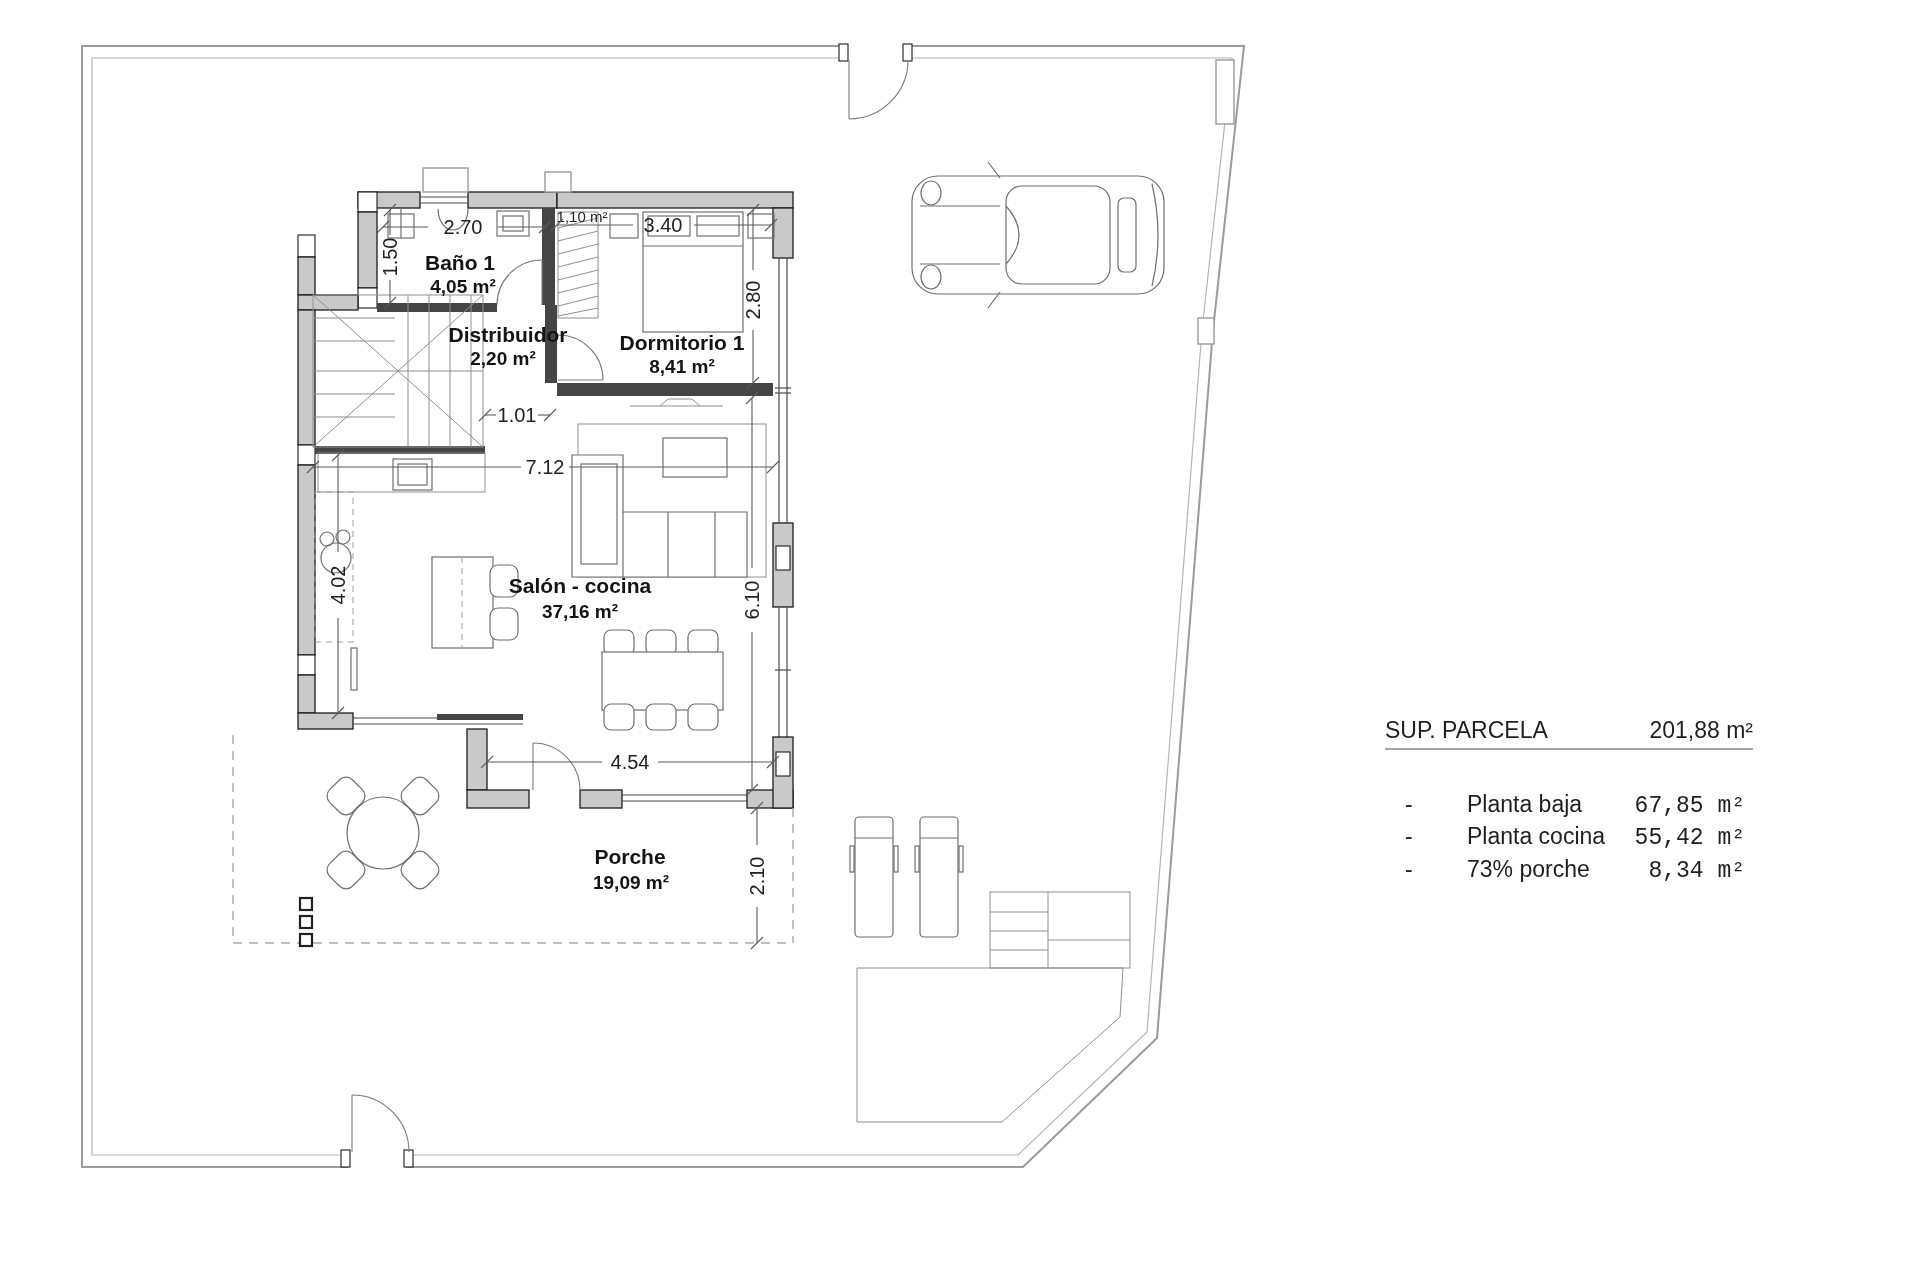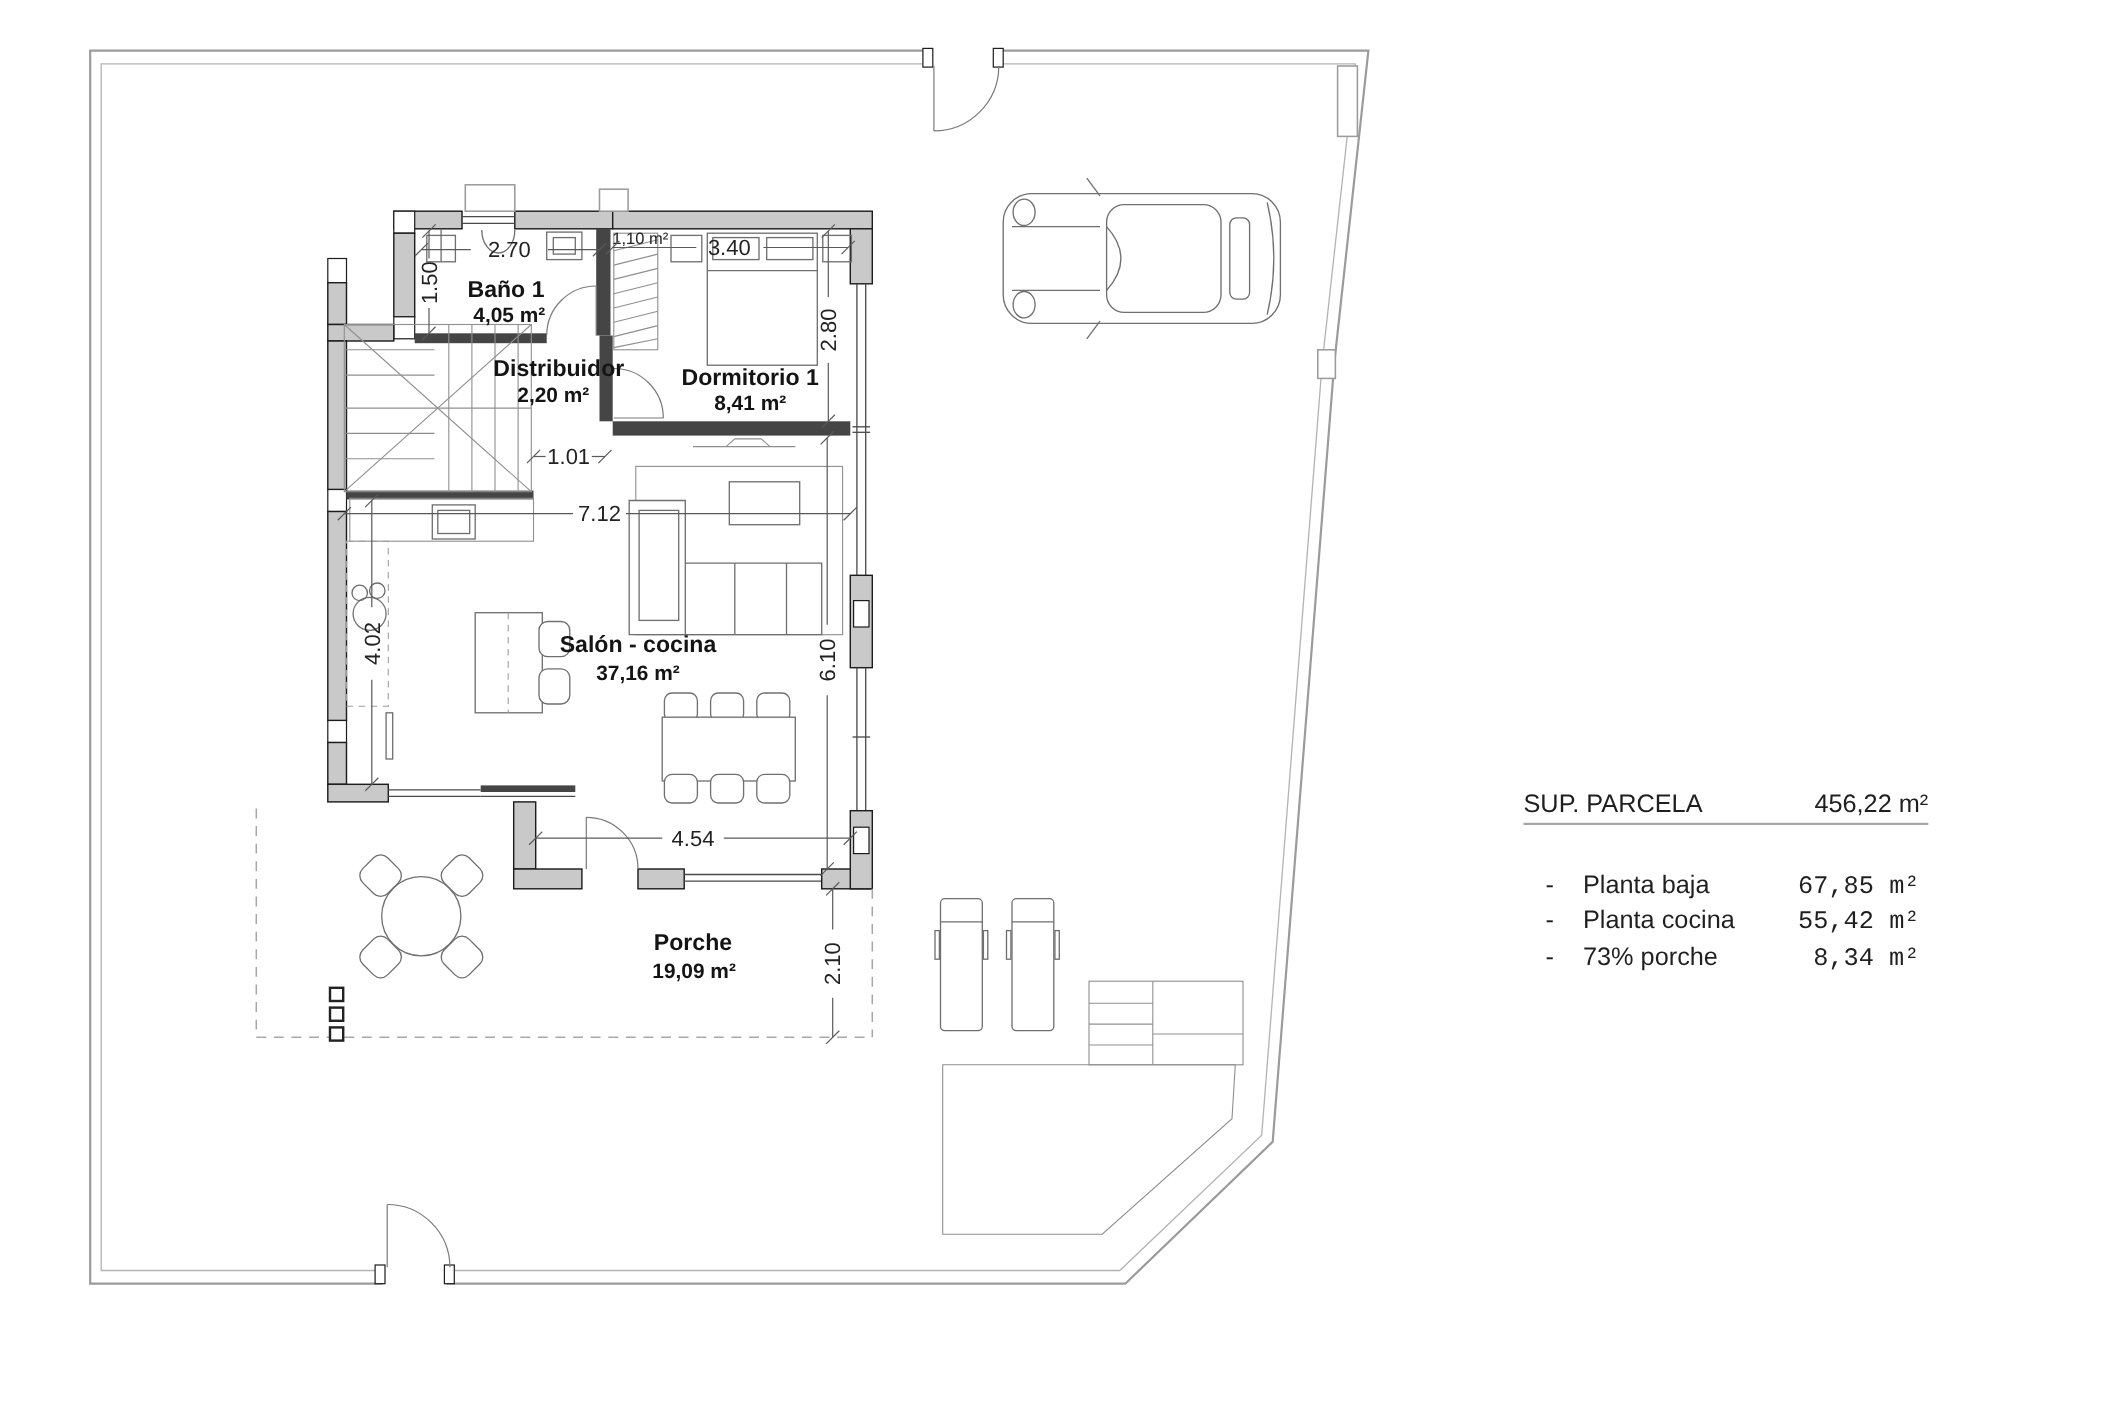--- a/index.html
+++ b/index.html
@@ -28,21 +28,21 @@
   .small {font-size:15px;font-weight:400;fill:#222222;text-anchor:middle;}
 
   
   .summary{position:absolute;left:1385px;top:716px;width:368px;font-size:23px;line-height:1.2;}
   .srow{display:flex;justify-content:space-between;align-items:baseline;padding:1px 0 3px 0;}
   .srow.first{border-bottom:2px solid #a5a5a5;}
   .srow.second{border-bottom:3px solid #6f6f6f;}
   .sgap{height:38px;}
   .brow{display:flex;align-items:baseline;margin:3px 0;}
   .brow .dash{width:34px;padding-left:20px;}
-  .brow .blabel{flex:1;}
+  .brow .blabel{flex:1;margin-left:28px;}
   .brow .bvalue{padding-right:8px;font-family:Liberation Mono, monospace;}
 </style>
 </head>
 <body>
 
 <svg width="1920" height="1280" viewBox="0 0 1920 1280">
   <defs>
     <path id="tick" d="M-6,6 L6,-6"></path>
   </defs>
 
@@ -380,21 +380,21 @@
     <text class="rarea" x="580" y="618">37,16 m²</text>
 
     <text class="rname" x="630" y="864">Porche</text>
     <text class="rarea" x="631" y="889">19,09 m²</text>
   </g>
 </svg>
 
 <div class="summary">
   <div class="srow first">
     <span>SUP. PARCELA</span>
-    <span>456,22 m²</span>
+    <span>201,88 m²</span>
   </div>
   <div class="sgap"></div>
   <div class="brow">
     <span class="dash">-</span>
     <span class="blabel">Planta baja</span>
     <span class="bvalue">67,85 m²</span>
   </div>
   <div class="brow">
     <span class="dash">-</span>
     <span class="blabel">Planta cocina</span>

